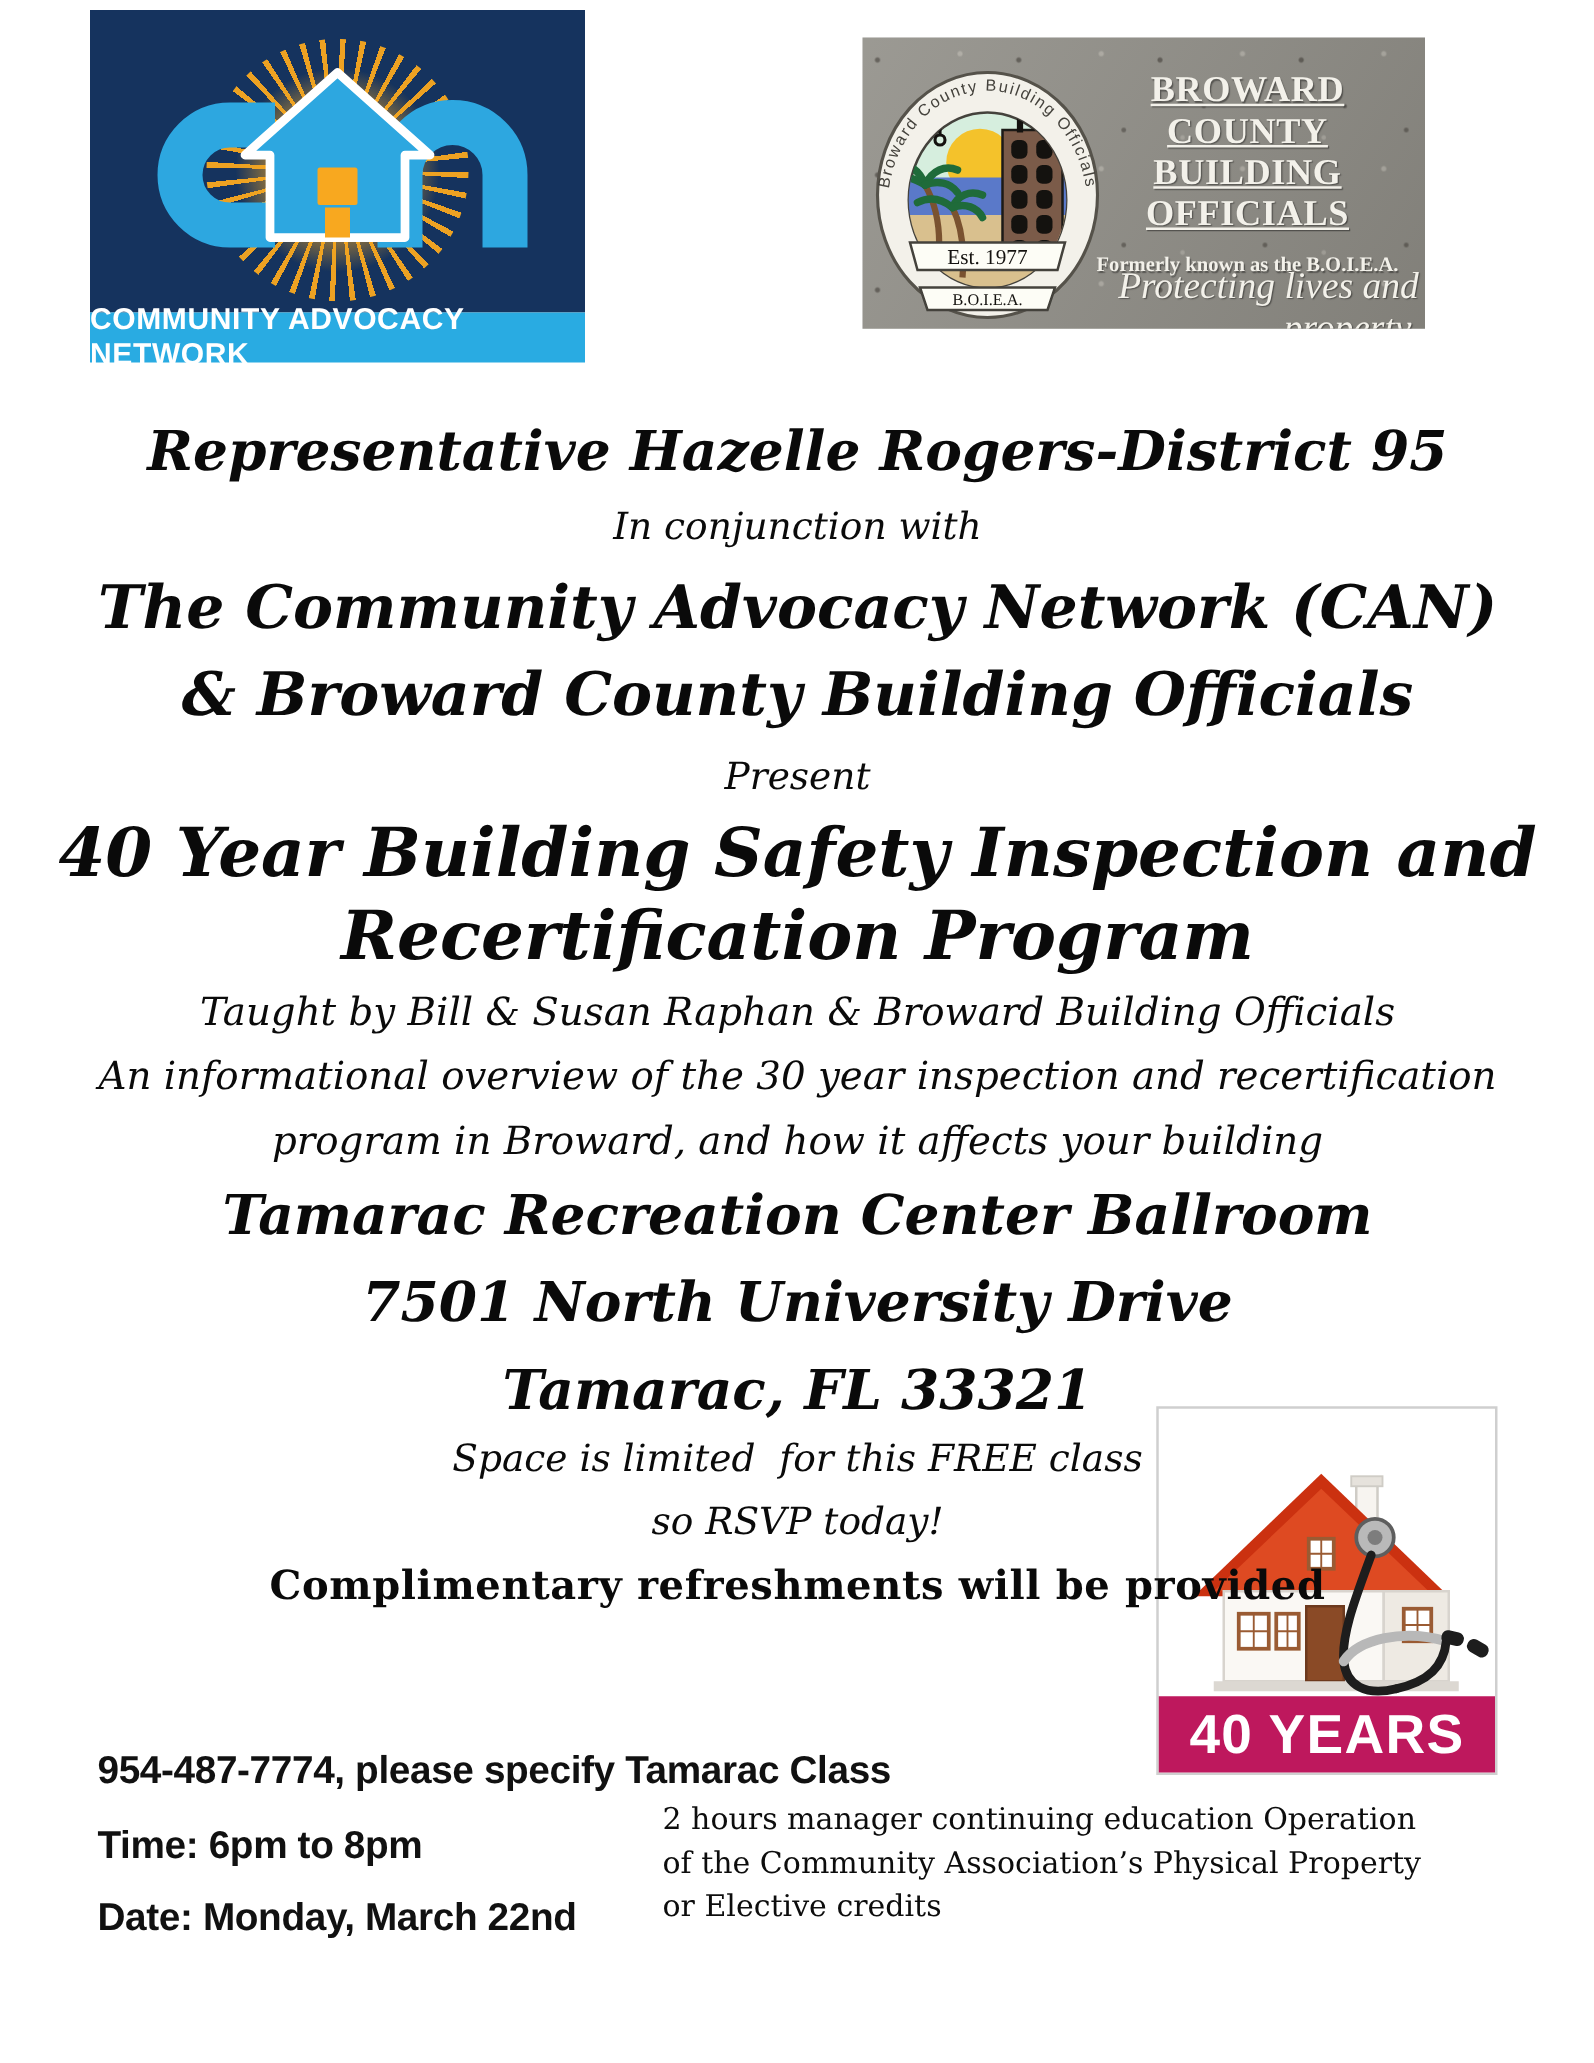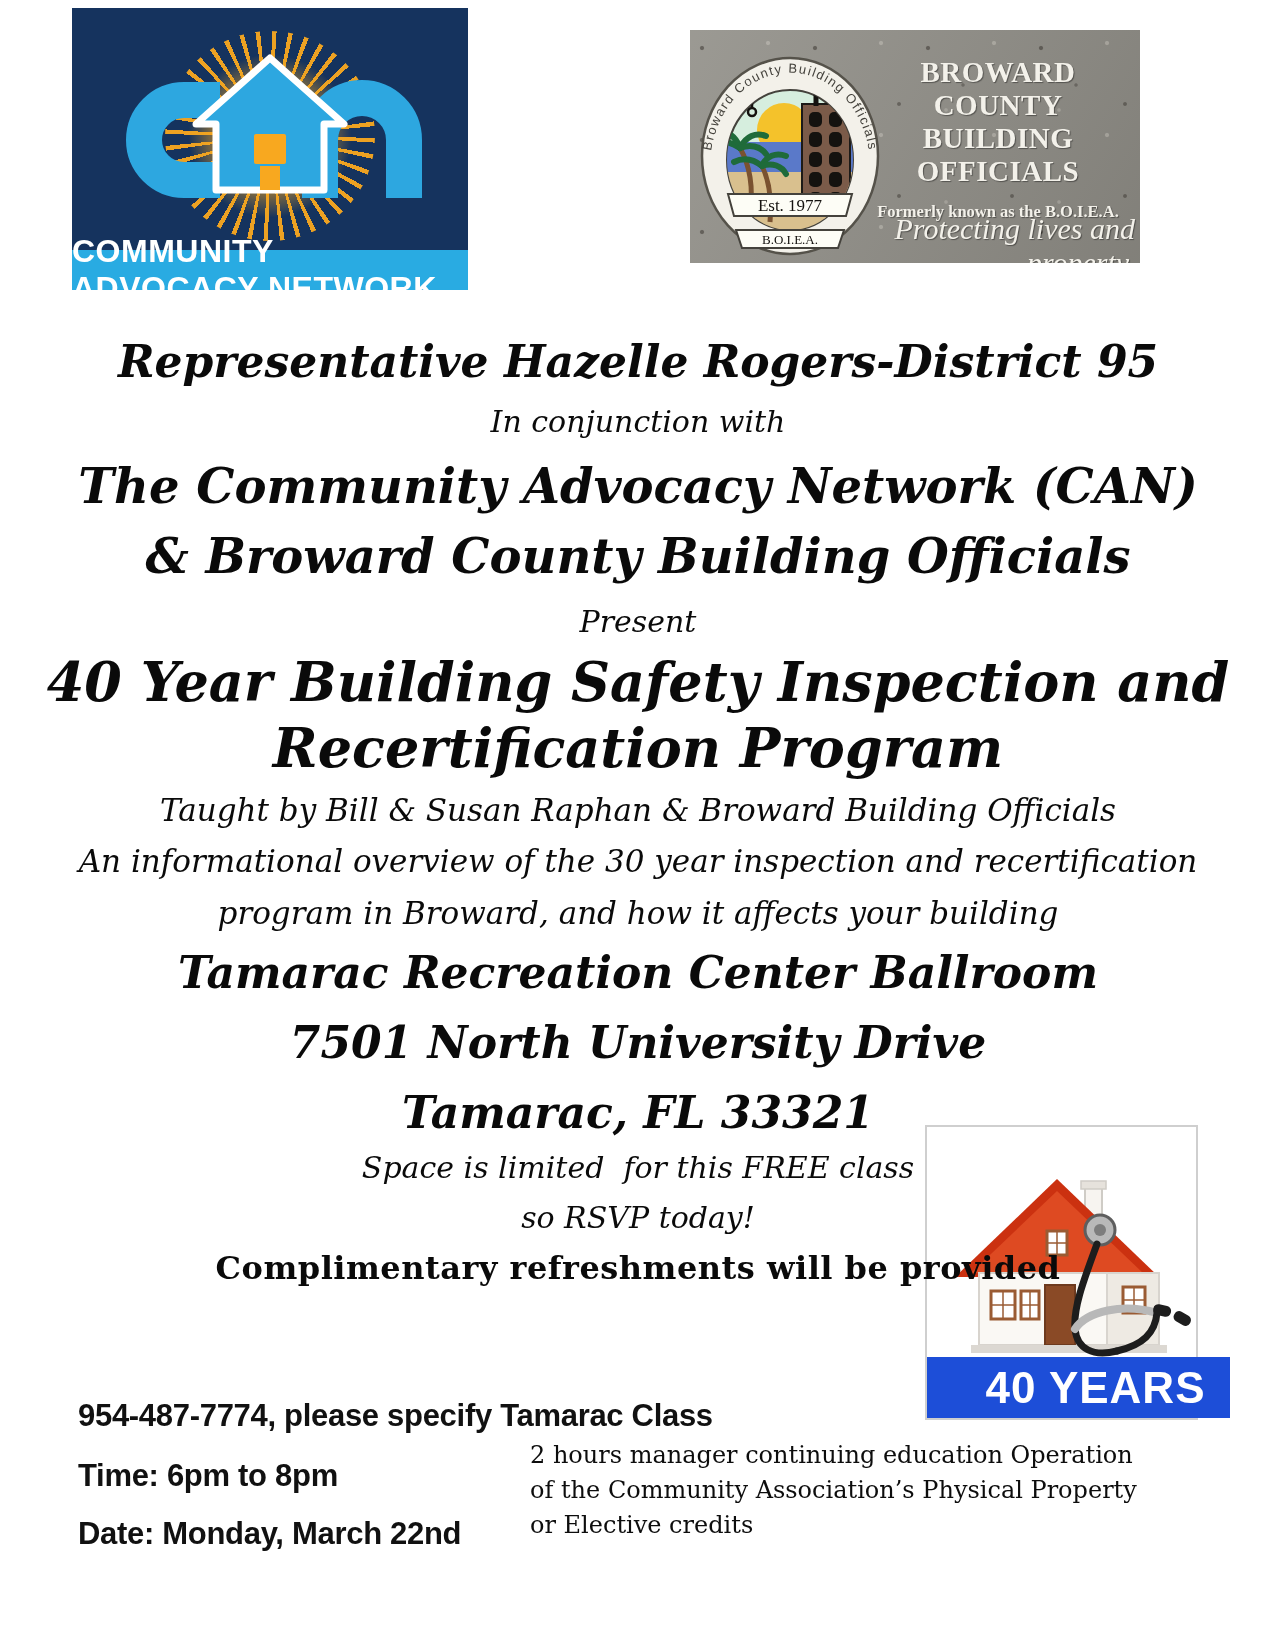--- a/index.html
+++ b/index.html
@@ -13,59 +13,59 @@
   .sunburst{
     position:absolute;left:93px;top:23px;width:210px;height:210px;border-radius:50%;
     background:
       repeating-conic-gradient(from 1deg, rgba(248,168,31,.95) 0deg 2.6deg, rgba(248,168,31,0) 2.6deg 9deg),
       radial-gradient(circle, rgba(248,168,31,.85) 0 26%, rgba(248,168,31,0) 55%);
   }
   .can-svg{position:absolute;left:0;top:0;}
   .can-strip{
     position:absolute;left:0;top:242px;width:396px;height:40px;background:#29abe2;
     display:flex;align-items:center;justify-content:center;
-    color:#ffffff;font-family:"Liberation Sans",sans-serif;font-size:32px;font-weight:600;letter-spacing:.5px;
+    color:#ffffff;font-family:"Liberation Sans",sans-serif;font-size:24px;font-weight:600;letter-spacing:.5px;
   }
   
   .bcbo-box{
     position:absolute;left:690px;top:30px;width:450px;height:233px;background-color:#908e87;
     background-image:
       radial-gradient(circle at 12px 18px, rgba(40,35,30,.45) 1.5px, transparent 2.6px),
       radial-gradient(circle at 47px 55px, rgba(40,35,30,.33) 1.2px, transparent 2.2px),
       radial-gradient(circle at 78px 13px, rgba(250,245,235,.25) 1.5px, transparent 2.6px),
       radial-gradient(circle at 96px 74px, rgba(40,35,30,.4) 1.4px, transparent 2.4px),
       radial-gradient(circle at 30px 80px, rgba(250,245,235,.2) 1.3px, transparent 2.3px),
       linear-gradient(120deg, rgba(255,255,255,.10), rgba(0,0,0,.10));
     background-size:113px 92px,113px 92px,113px 92px,113px 92px,113px 92px,100% 100%;
     overflow:hidden;
   }
   .bcbo-seal{position:absolute;left:8px;top:14px;}
   .bcbo-text{position:absolute;left:185px;top:26px;width:246px;text-align:center;color:#f3f1ea;
     font-family:"Liberation Serif",serif;text-shadow:1px 1px 1px rgba(0,0,0,.4);}
-  .bcbo-title{font-size:29px;font-weight:bold;letter-spacing:.5px;line-height:33px;}
+  .bcbo-title{font-size:29px;font-weight:bold;letter-spacing:.5px;line-height:33px;text-decoration:underline;}
   .bcbo-sub{margin-top:14px;font-size:16.5px;font-weight:bold;}
   .bcbo-tagline{position:absolute;left:160px;top:182px;width:285px;text-align:right;color:#f3f1ea;
     font-family:Liberation Serif, serif;font-style:italic;font-size:30px;text-shadow:1px 1px 1px rgba(0,0,0,.4);}
   
   .main-text{position:absolute;left:28px;top:0;width:1220px;z-index:2;}
   .bline{position:absolute;width:100%;text-align:center;color:#0a0a0a;white-space:pre-wrap;
     font-family:"DejaVu Serif",serif;font-style:italic;}
   .t-bi-44{font-weight:bold;font-size:44px;}
   .t-bi-48{font-weight:bold;font-size:48px;}
   .t-bi-50{font-weight:bold;font-size:54px;}
   .t-bi-44b{font-weight:bold;font-size:44px;}
   .t-i-30{font-size:30px;}
   .t-i-31{font-size:31px;}
   .t-up-b-32{font-style:normal;font-weight:bold;font-size:32px;letter-spacing:.5px;}
   
   .graphic40{position:absolute;left:925px;top:1125px;width:273px;height:295px;background:#ffffff;
     border:2px solid #cfcfcf;box-sizing:border-box;z-index:1;}
-  .banner40{position:absolute;left:0;bottom:0;width:100%;height:61px;background:#1d4ed8;
+  .banner40{position:absolute;left:0;bottom:0;width:100%;height:61px;background:#be185d;
     display:flex;align-items:center;justify-content:center;
-    font-family:"Liberation Sans",sans-serif;font-weight:bold;font-size:44px;color:#ffffff;letter-spacing:1px;padding-left:34px;}
+    font-family:"Liberation Sans",sans-serif;font-weight:bold;font-size:44px;color:#ffffff;letter-spacing:1px;}
   
   .foot{position:absolute;font-family:"Liberation Sans",sans-serif;font-weight:bold;color:#111111;font-size:31px;letter-spacing:-0.3px;}
   .f-phone{left:78px;top:1398px;}
   .f-time{left:78px;top:1458px;}
   .f-date{left:78px;top:1516px;}
   .credits{position:absolute;left:530px;top:1438px;width:650px;
     font-family:"DejaVu Serif",serif;font-size:24px;line-height:35px;color:#0d0d0d;}
 </style>
 </head>
 <body>

